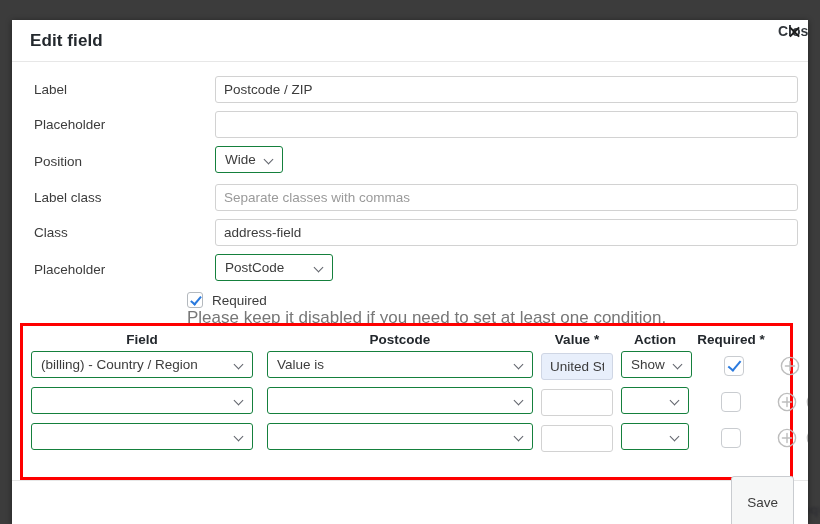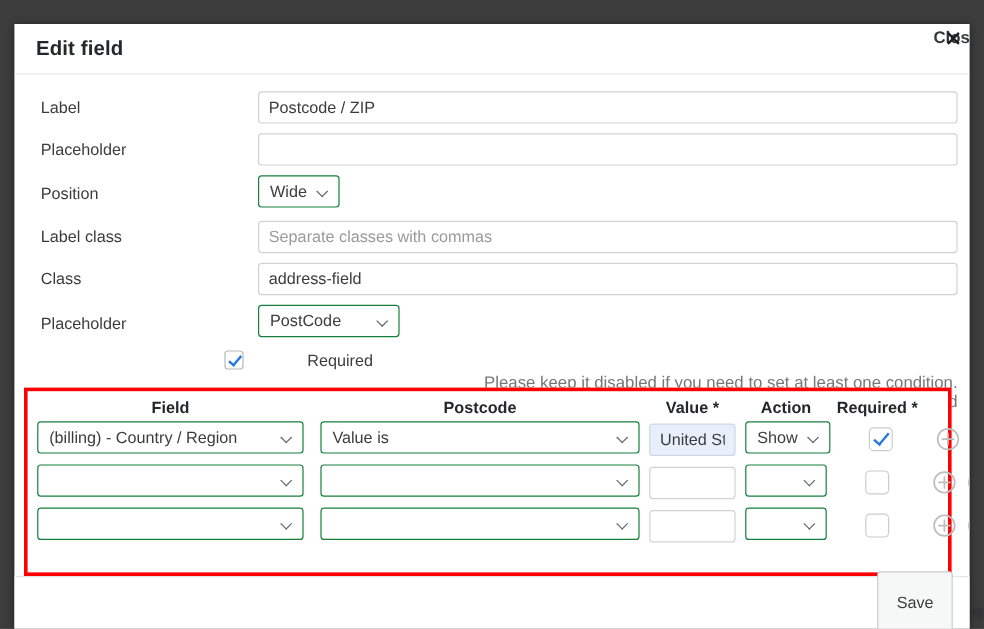--- a/index.html
+++ b/index.html
@@ -183,32 +183,30 @@
     width: 4px;
     height: 9px;
     border-right: 2.2px solid #2a7ade;
     border-bottom: 2.2px solid #2a7ade;
     transform: rotate(40deg);
   }
   .required-line {
     display: flex;
     align-items: center;
     margin: 3px 0 2px 0;
-    gap: 44px;
   }
   .required-line .txt {
     margin-left: 9px;
     font-size: 13.5px;
     color: #3c3c3c;
   }
   .hint {
-    font-size: 14px;
+    font-size: 17px;
     color: #777;
     line-height: 16px;
-    text-align: right;
   }
 
   
   .cond-block {
     position: absolute;
     left: 8px;
     top: 303px;
     width: 773px;
     height: 157px;
     border: 3px solid #fe0000;

